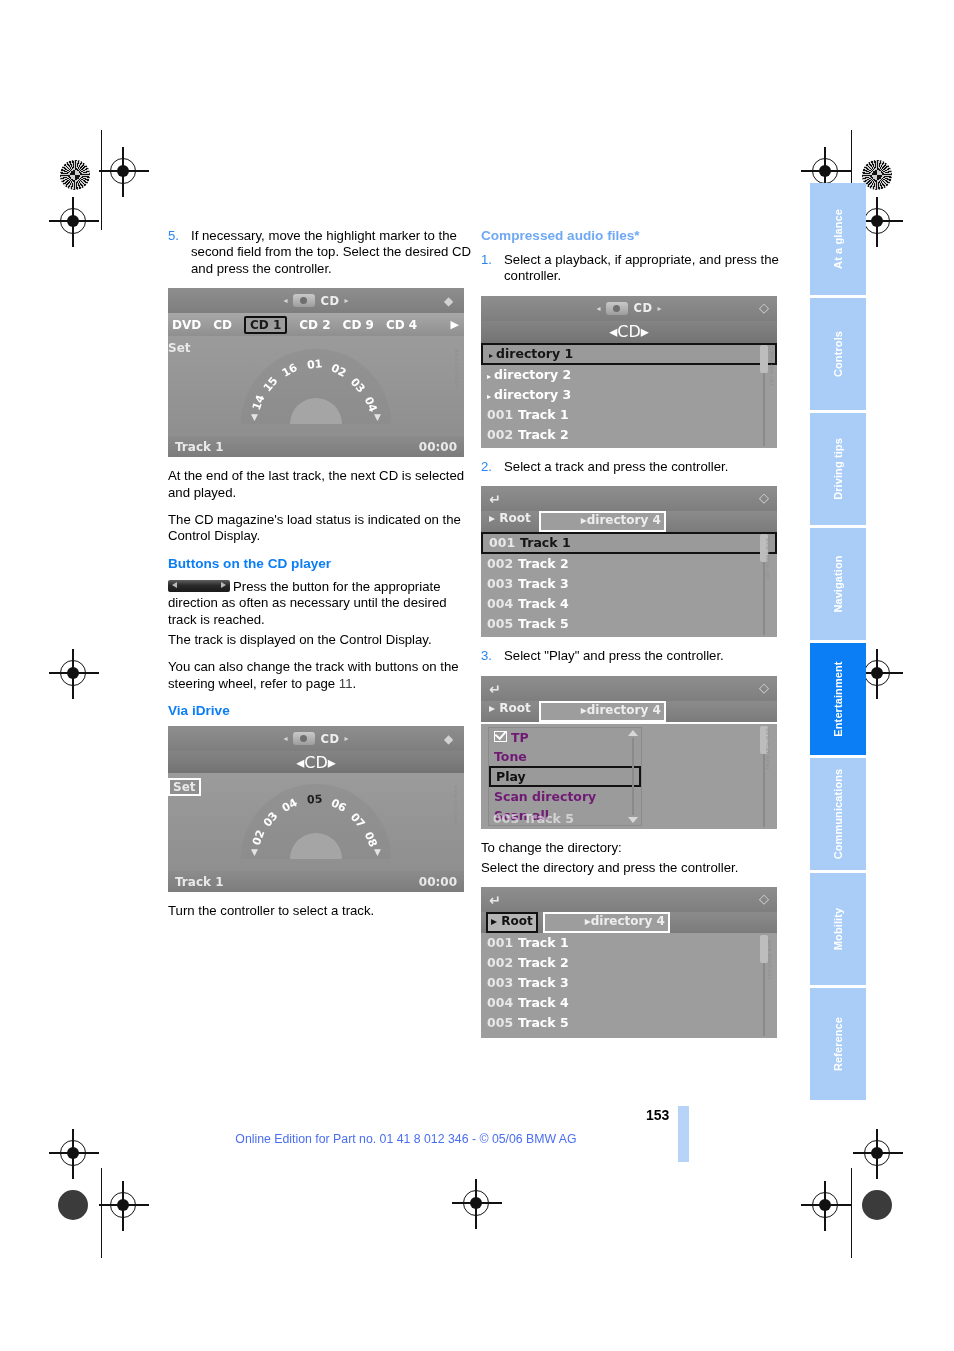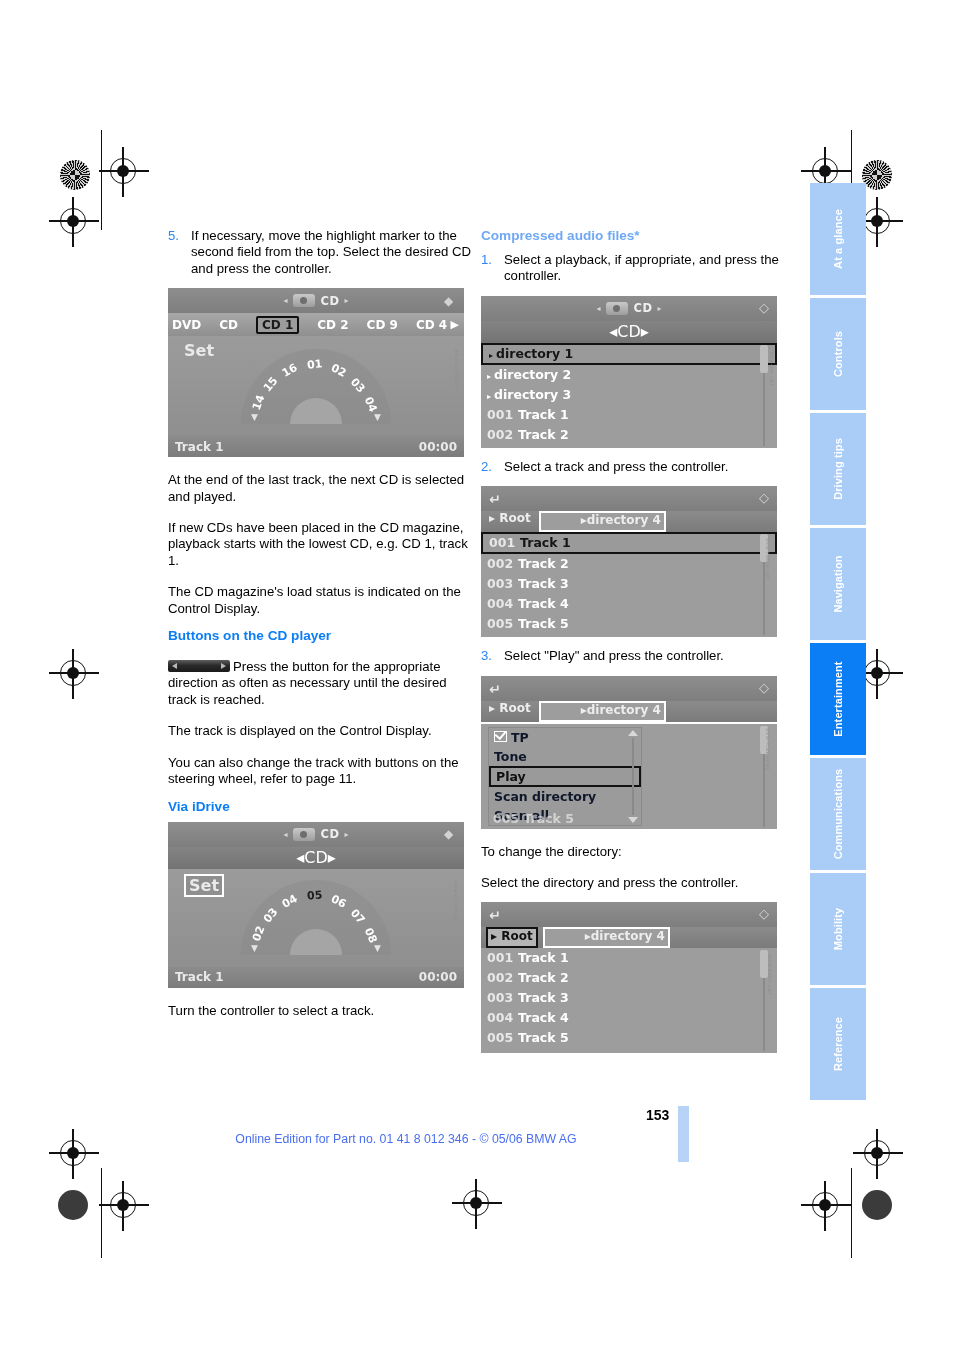--- a/index.html
+++ b/index.html
@@ -16,29 +16,29 @@
   .rosette{width:30px;height:30px;border-radius:50%;
       background:repeating-conic-gradient(#111 0 6deg,#cfcfcf 6deg 12deg);}
   .rosette.solid{background:#3b3b3b;}
   .trimline{position:absolute;background:#111;}
 
   
   .col{position:absolute;width:303px;}
   .colL{left:168px;top:228px;}
   .colR{left:481px;top:228px;}
 
-  p{margin:15px 0 11px 0;font-size:13.2px;line-height:16.4px;}
+  p{margin:0 0 11px 0;font-size:13.2px;line-height:16.4px;}
   .num-item{display:flex;gap:7px;margin:0 0 11px 0;}
   .num-item .n{color:#2d86f0;font-size:13.2px;line-height:16.4px;min-width:16px;font-weight:400;}
   .num-item .tx{font-size:13.2px;line-height:16.4px;}
 
   h2.h-main{color:#0b7ef5;font-size:20.5px;line-height:23px;margin:22px 0 13px 0;font-weight:bold;letter-spacing:-.2px;}
   h3.h-sub{color:#0b7ef5;font-size:13.6px;line-height:16px;margin:0 0 7px 0;font-weight:bold;}
   h3.h-sub-light{color:#6fa8f5;font-size:13.6px;line-height:16px;margin:0 0 8px 0;font-weight:bold;}
-  .lnk{color:#000000;}
+  .lnk{color:#404040;}
   .tight{margin-bottom:4px;}
 
   
   .rocker{display:inline-block;width:62px;height:12px;vertical-align:-1px;margin-right:3px;
       background:linear-gradient(#5f5f5f,#2a2a2a 45%,#1a1a1a);border-radius:2px;position:relative;}
   .rocker i{position:absolute;top:2.5px;width:0;height:0;border-top:3.5px solid transparent;
       border-bottom:3.5px solid transparent;}
   .rocker i.l{left:4px;border-right:5px solid #b9b9b9;}
   .rocker i.r{right:4px;border-left:5px solid #b9b9b9;}
 
@@ -56,26 +56,26 @@
   .sbar .disc:after{content:"";position:absolute;left:7px;top:3px;width:7px;height:7px;border-radius:50%;
       background:#6e6e6e;}
   .sbar .home{position:absolute;right:7px;top:4px;width:17px;height:17px;color:#d2d2d2;font-size:12px;
       display:flex;align-items:center;justify-content:center;}
   .sbar .info{position:absolute;right:8px;top:4px;color:#d8d8d8;font-size:13px;font-weight:bold;}
   .sbar .back{position:absolute;left:8px;top:5px;color:#e8e8e8;font-size:14px;font-weight:bold;}
 
   .sbar2{height:22px;background:linear-gradient(#848484,#737373);display:flex;align-items:center;
       justify-content:center;}
   .tabrow{height:23px;background:linear-gradient(#a8a8a8,#8f8f8f);display:flex;align-items:center;
-      padding:0 4px;gap:18px;font-size:12px;font-weight:bold;color:#fff;position:relative;}
+      padding:0 4px;gap:12px;font-size:12px;font-weight:bold;color:#fff;position:relative;}
   .tabrow .sel{border:2px solid #101010;background:#9c9c9c;padding:0 4px;border-radius:2px;color:#1a1a1a;}
   .tabrow .pl{position:absolute;right:5px;color:#fff;font-size:11px;}
 
   .disc-area{height:100px;background:linear-gradient(#9b9b9b,#8f8f8f);position:relative;}
-  .disc-area .set{position:absolute;left:16px;top:5px;font-size:16px;color:#e9e9e9;font-weight:bold;}
+  .disc-area .set{position:absolute;left:0;top:5px;font-size:12px;color:#e9e9e9;font-weight:bold;}
   .disc-area .set.boxed{border:2px solid #fff;padding:0 3px;background:#8f8f8f;}
   .dial{position:absolute;left:50%;bottom:12px;transform:translateX(-50%);width:150px;height:76px;}
   .dial .nm{position:absolute;font-size:11px;font-weight:bold;color:#fff;
       transform-origin:center;white-space:nowrap;}
   .dial .nm.cur{color:#1e1e1e;}
   .dial .hub{position:absolute;left:50%;bottom:0;transform:translateX(-50%);width:52px;height:26px;
       border-radius:26px 26px 0 0;background:#a5a5a5;}
   .dial .arc{position:absolute;left:0;bottom:0;width:150px;height:75px;border-radius:75px 75px 0 0;
       background:#8a8a8a;opacity:.45;}
   .dn{position:absolute;bottom:2px;font-size:9px;color:#e4e4e4;}
@@ -91,21 +91,21 @@
   .list{background:#9d9d9d;position:relative;padding-bottom:2px;}
   .list .row{height:20px;line-height:20px;font-size:12.5px;font-weight:bold;color:#fff;padding:0 6px;}
   .list .row.hl{border:2px solid #121212;background:#9a9a9a;color:#151515;height:18px;line-height:18px;}
   .list .row .tri{font-size:8px;margin-right:3px;}
   .list .row .idx{color:#e8e8e8;margin-right:5px;}
   .scroll{position:absolute;right:6px;top:2px;bottom:2px;width:14px;}
   .scroll .tr{position:absolute;left:6px;top:0;bottom:0;width:2px;background:#8a8a8a;}
   .scroll .th{position:absolute;left:3px;top:0;width:8px;height:28px;background:#bdbdbd;border-radius:2px;}
 
   .popup{position:absolute;left:7px;top:3px;width:152px;background:#9b9b9b;border:1px solid #8a8a8a;}
-  .popup .row{height:19px;line-height:19px;font-size:12.5px;font-weight:bold;color:#0f172a;padding:0 5px;}
+  .popup .row{height:19px;line-height:19px;font-size:12.5px;font-weight:bold;color:#701a75;padding:0 5px;}
   .popup .row.hl{border:2px solid #111;background:#9a9a9a;color:#111;height:17px;line-height:17px;}
   .popup .sb{position:absolute;right:2px;top:2px;bottom:2px;width:12px;}
   .popup .sb .up,.popup .sb .dn2{position:absolute;left:1px;width:0;height:0;
       border-left:5px solid transparent;border-right:5px solid transparent;}
   .popup .sb .up{top:0;border-bottom:6px solid #d8d8d8;}
   .popup .sb .dn2{bottom:0;border-top:6px solid #d8d8d8;}
   .popup .sb .bar{position:absolute;left:5px;top:8px;bottom:8px;width:2px;background:#8a8a8a;}
   .chk{display:inline-block;width:11px;height:9px;border:1.5px solid #fff;margin-right:4px;
       position:relative;vertical-align:0px;}
   .chk:after{content:"";position:absolute;left:2px;top:-3px;width:5px;height:8px;border:solid #fff;
@@ -210,21 +210,20 @@
       </div>
     </div>
     <div class="botbar">
       <span>Track 1</span>
       <span>00:00</span>
     </div>
     <div class="code">BMW-CD-MAG-1</div>
   </div>
 
   <p>At the end of the last track, the next CD is selected and played.</p>
-  <p>If new CDs have been placed in the CD magazine, playback starts with the lowest CD, e.g. CD 1, track 1.</p>
   <p>The CD magazine's load status is indicated on the Control Display.</p>
 
   <h3 class="h-sub">Buttons on the CD player</h3>
 
   <p class="tight"><span class="rocker"><i class="l"></i><i class="r"></i></span><span>Press the  button for the appropriate direction as often as necessary until the desired track is reached.</span></p>
   <p>The track is displayed on the Control Display.</p>
   <p><span>You can also change the track with buttons on the steering wheel, refer to page </span><span class="lnk">11</span><span>.</span></p>
 
   <h3 class="h-sub">Via iDrive</h3>
 

